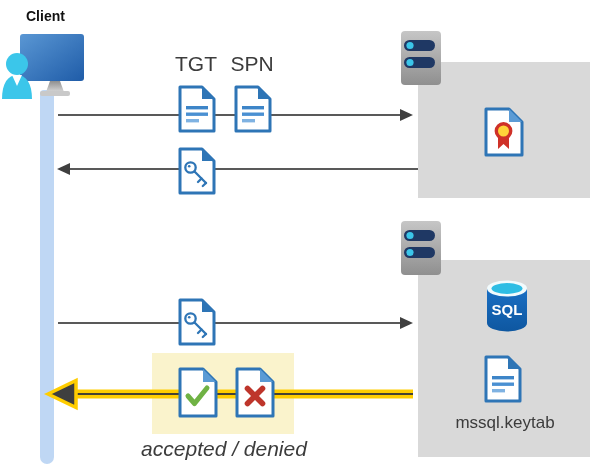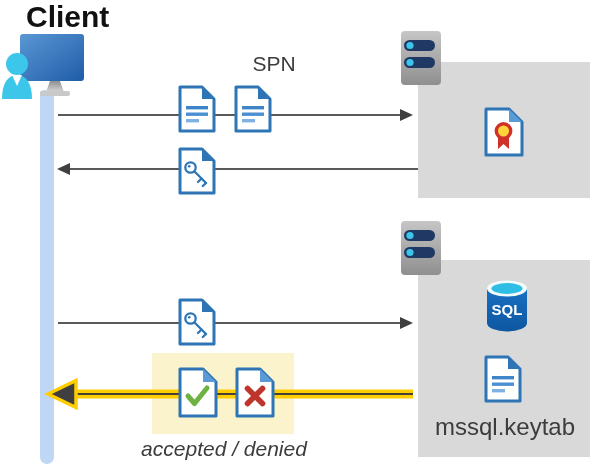--- a/index.html
+++ b/index.html
@@ -8,29 +8,29 @@
     font-family:"Liberation Sans", sans-serif;
   }
   .panel{position:absolute;background:#D9D9D9;}
   .dc-panel{left:418px;top:62px;width:172px;height:136px;}
   .linux-panel{left:418px;top:260px;width:172px;height:197px;}
   .timeline{position:absolute;left:40px;top:90px;width:14px;height:374px;background:#BFD7F4;border-radius:4px 4px 7px 7px;}
   .highlight{position:absolute;left:152px;top:353px;width:142px;height:81px;background:#FAF3CC;}
   .overlay{position:absolute;left:0;top:0;z-index:3;}
   .icon{position:absolute;z-index:4;}
   .txt{position:absolute;z-index:5;color:#3C3C3C;}
-  .title{font-weight:bold;color:#111111;font-size:30px;line-height:25px;}
+  .title{font-weight:bold;color:#111111;font-size:14px;line-height:25px;}
   .client-title{left:26px;top:4px;}
   .dc-title{left:452px;top:6px;width:140px;}
   .linux-title{left:453px;top:230px;width:145px;white-space:nowrap;}
   .msg-label{font-size:21px;text-align:center;}
   .tgt-label{left:168px;top:52px;width:56px;}
-  .spn-label{left:224px;top:52px;width:56px;margin-left:22px;}
+  .spn-label{left:224px;top:52px;width:56px;}
   .result-label{left:128px;top:437px;width:192px;font-style:italic;}
-  .keytab-label{left:430px;top:413px;width:150px;font-size:24px;text-align:center;}
+  .keytab-label{left:430px;top:413px;width:150px;font-size:17px;text-align:center;}
 </style>
 </head>
 <body>
 
 <div class="canvas">
 
   <div class="panel dc-panel"></div>
   <div class="panel linux-panel"></div>
 
   <div class="timeline"></div>
@@ -179,17 +179,18 @@
 
   <svg class="icon" style="left:483px;top:355px" width="40" height="48" viewBox="0 0 40 48">
     <path d="M3,2 H25 L37,14 V46 H3 Z" fill="#ffffff" stroke="#2E75B6" stroke-width="3" stroke-linejoin="round"></path>
     <path d="M25,2 L37,14 L25,14 Z" fill="#2E75B6"></path>
     <rect x="9" y="21" width="22" height="3.4" fill="#3D85C8"></rect>
     <rect x="9" y="27.5" width="22" height="3.4" fill="#4A90D2"></rect>
     <rect x="9" y="34" width="13" height="3.4" fill="#7FB2E2"></rect>
   </svg>
 
   <div class="txt title client-title">Client</div>
+  <div class="txt msg-label tgt-label">TGT</div>
   <div class="txt msg-label spn-label">SPN</div>
   <div class="txt msg-label result-label">accepted / denied</div>
   <div class="txt keytab-label">mssql.keytab</div>
 
 </div>
 
 </body></html>

